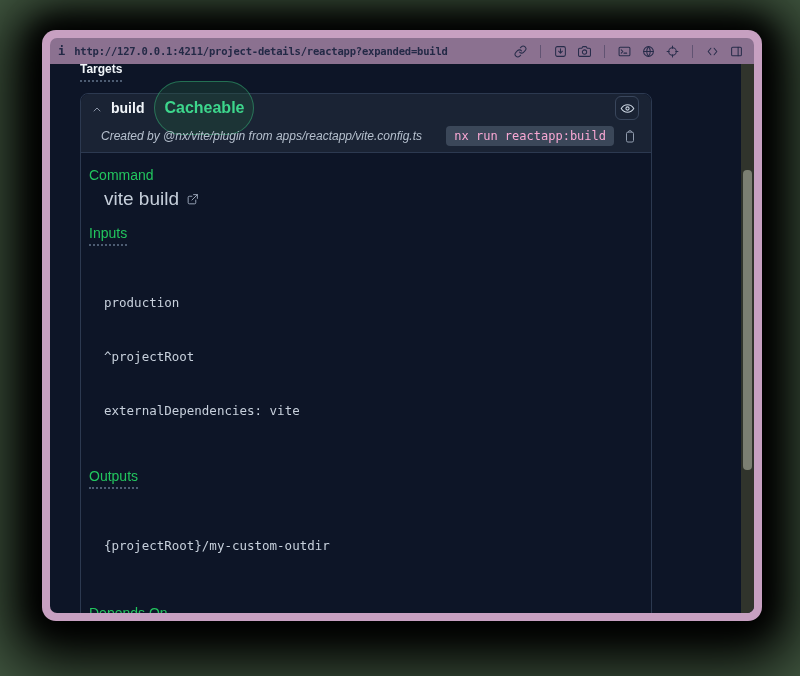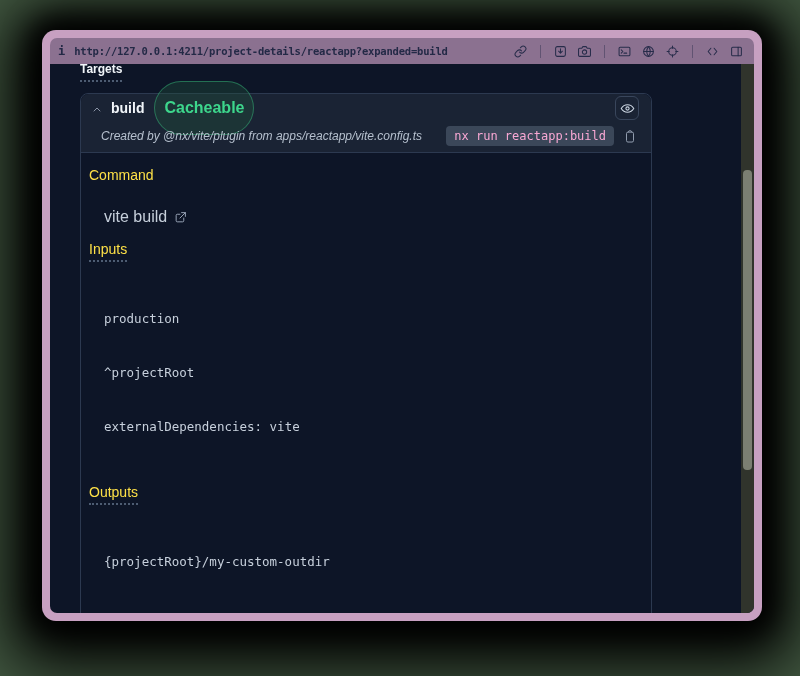--- a/index.html
+++ b/index.html
@@ -67,23 +67,23 @@
   .created-row { display:flex; align-items:center; height:30px; padding:0 14px 2px 20px; }
   .created-text { font-style:italic; font-size:12px; color:#b6c0ce; }
   .chip {
     margin-left:auto; background:#3b4759; color:#f9a8d4; border-radius:4px;
     font-family:"DejaVu Sans Mono", monospace; font-size:12px; padding:3px 8px;
     white-space:pre;
   }
   .copybtn { background:none; border:none; margin-left:9px; cursor:pointer; display:flex; }
   .copybtn svg { width:14px; height:15px; stroke:#9aa6b8; stroke-width:1.6; fill:none; stroke-linejoin:round; }
   .card-body { padding:14px 8px 34px 8px; }
-  .sec-h { color:#fde047; font-size:14px; font-weight:500; }
+  .sec-h { color:#22c55e; font-size:14px; font-weight:500; }
   .sec-h .dotted { display:inline-block; padding-bottom:3px; border-bottom:2px dotted #4d5c72; }
-  .cmd-line { display:flex; align-items:center; gap:7px; margin:25px 0 15px 15px; font-size:16px; color:#c6cfdb; }
+  .cmd-line { display:flex; align-items:center; gap:7px; margin:5px 0 15px 15px; font-size:19px; color:#c6cfdb; }
   .extbtn { background:none; border:none; display:flex; cursor:pointer; }
   .extbtn svg { width:13px; height:13px; stroke:#9aa6b8; stroke-width:1.8; fill:none; stroke-linecap:round; stroke-linejoin:round; }
   .mono-list { margin:12px 0 12px 15px; font-family:"DejaVu Sans Mono", monospace; font-size:12.5px; line-height:18px; white-space:pre; color:#c7d0dc; }
   .mono-list .bold-key { font-weight:400; }
   .mt14 { margin-top:14px; }
   
   .scrollbar {
     position:absolute; top:0; right:0; width:13px; height:100%;
     background:#30342c;
   }

